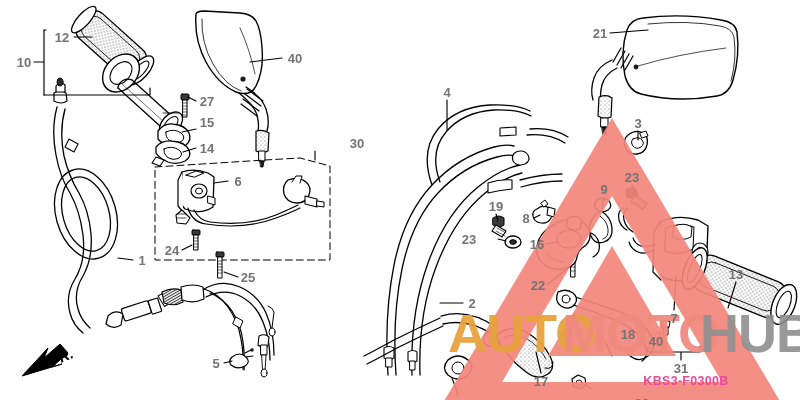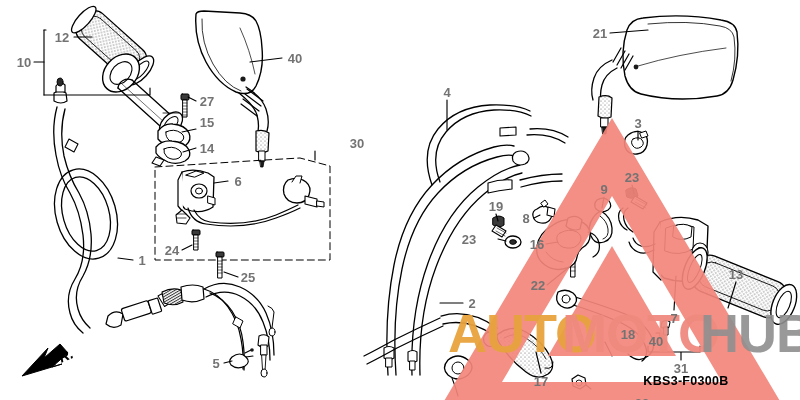--- a/index.html
+++ b/index.html
@@ -33,21 +33,21 @@
     white-space: nowrap;
     transform: translate(-50%, -50%);
     text-align: right;
   }
   .partcode {
     position: absolute;
     font-family: "Liberation Sans", sans-serif;
     font-size: 12.5px;
     font-weight: bold;
     letter-spacing: 0.3px;
-    color: #000000;
+    color: #ec4899;
     white-space: nowrap;
     transform: translate(-50%, -50%);
   }
   .fr-text {
     position: absolute;
     font-family: "Liberation Sans", sans-serif;
     font-size: 14px;
     font-weight: bold;
     font-style: italic;
     color: #000000;

